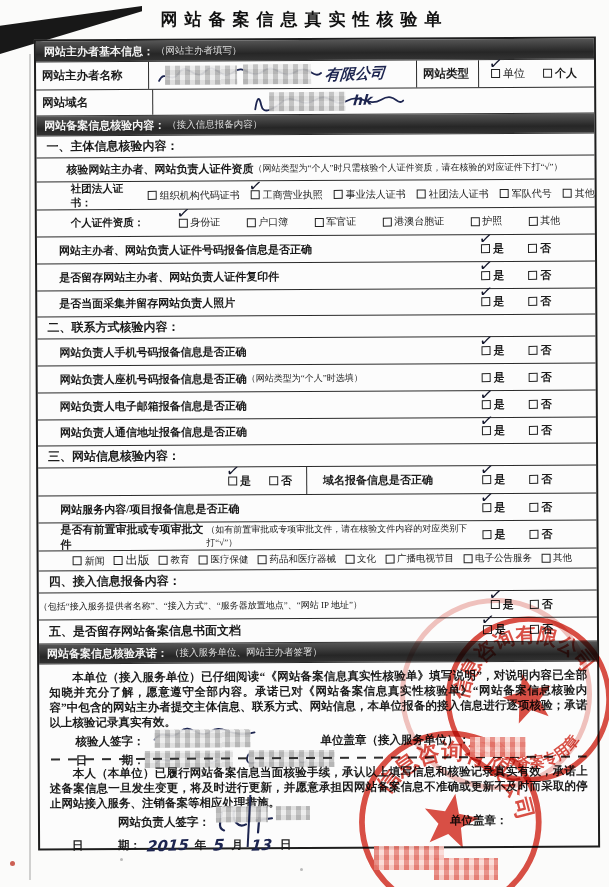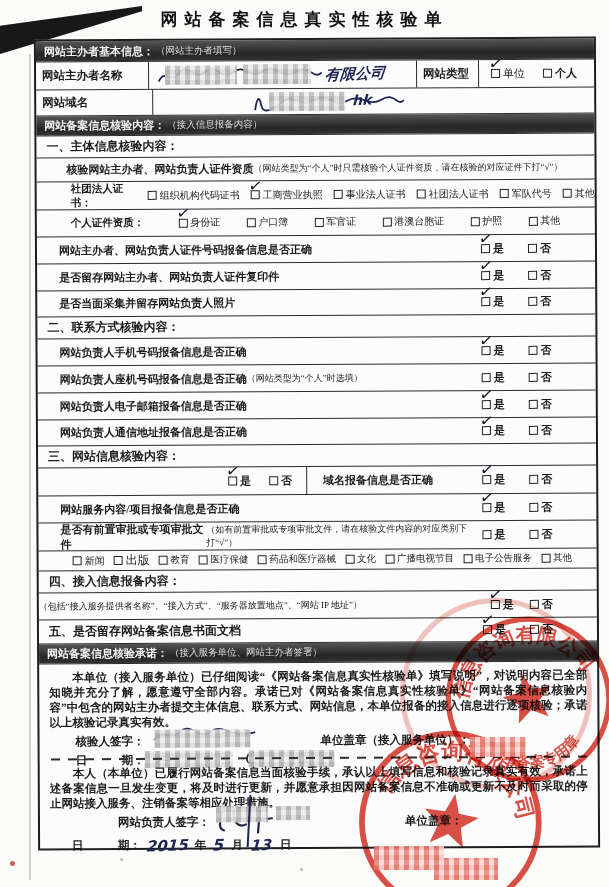--- a/index.html
+++ b/index.html
@@ -465,21 +465,21 @@
       <p class="para">本人（本单位）已履行网站备案信息当面核验手续，承认以上填写信息和核验记录真实有效，承诺上述备案信息一旦发生变更，将及时进行更新，并愿意承担因网站备案信息不准确或更新不及时而采取的停止网站接入服务、注销备案等相应处理措施。</p>
       <div class="sigline" style="padding-left:70px">
         <span class="slabel">网站负责人签字：</span>
         <span class="sigslot" style="width:120px;height:19px">
           <svg class="squig" style="position:absolute;left:2px;top:-4px;stroke-width:2.2" width="110" height="26" viewBox="0 0 110 26">
             <path d="M10,4 C8,14 6,20 12,22 M22,3 C20,12 26,20 34,16 M48,2 L46,24 M44,12 L60,10"></path>
           </svg>
           <span class="mz" style="left:6px;top:-6px;width:52px;height:16px"></span>
           <span class="mz" style="left:66px;top:-6px;width:34px;height:14px"></span>
         </span>
-        <span class="slabel" style="margin-left:75px">单位盖章：</span>
+        <span class="slabel" style="margin-left:120px">单位盖章：</span>
       </div>
       <div class="sigline" style="padding-left:24px;margin-top:4px">
         <span class="slabel">日　　　期：</span>
         <span class="hw" style="font-size:15px;font-weight:bold;margin:0 6px">2015</span>
         <span class="slabel">年</span>
         <span class="hw" style="font-size:16px;font-weight:bold;margin:0 7px">5</span>
         <span class="slabel">月</span>
         <span class="hw" style="font-size:15px;font-weight:bold;margin:0 8px">13</span>
         <span class="slabel">日</span>
       </div>

